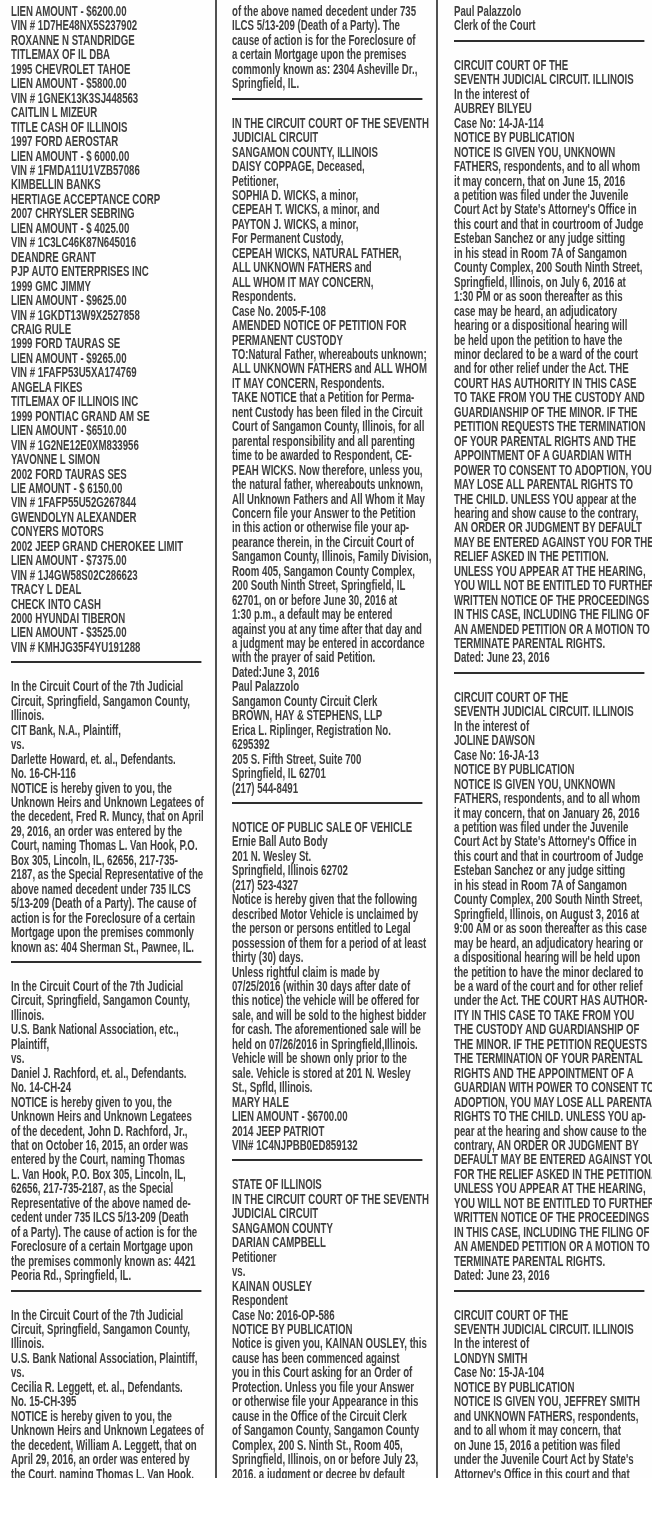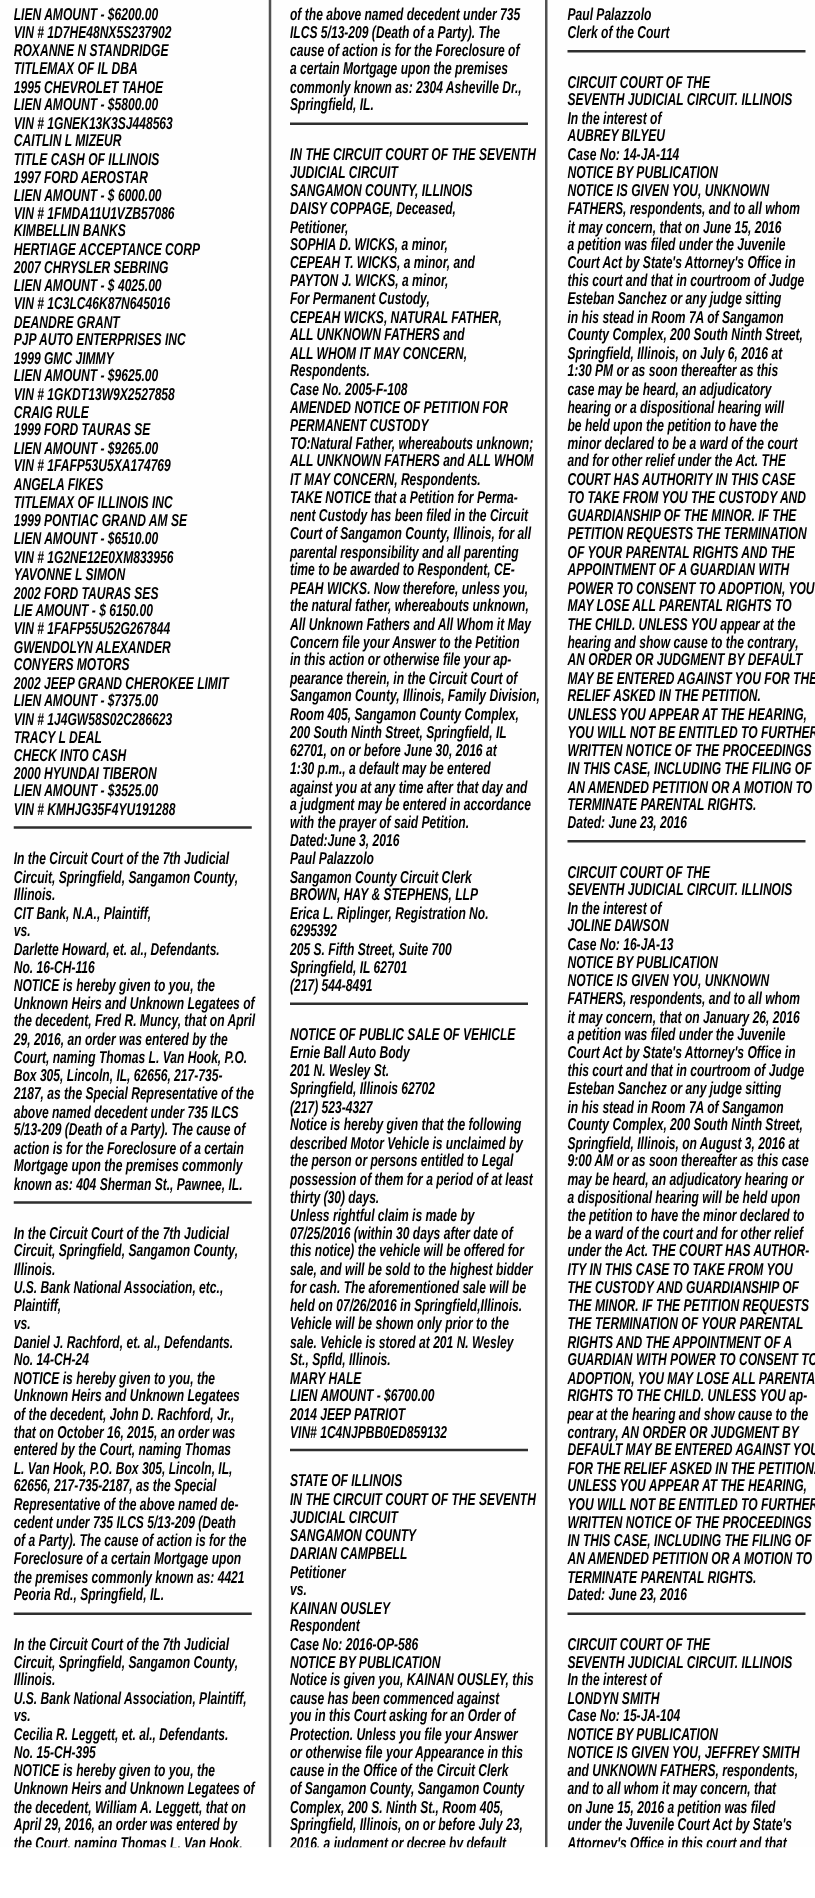--- a/index.html
+++ b/index.html
@@ -3,22 +3,21 @@
 <meta charset="utf-8">
 <style>
   html, body { margin: 0; padding: 0; background: #ffffff; }
   .page {
     position: relative;
     width: 652px;
     height: 1478px;
     background: #fefefe;
     overflow: hidden;
     font-family: "Liberation Sans", "DejaVu Sans", sans-serif;
-    color: #000000;
-    font-style: italic;
+    color: #404040;
   }
   .col {
     position: absolute;
     top: 5px;
     width: 300px;
     font-size: 13.8px;
     line-height: 14.45px;
     font-weight: 700;
     letter-spacing: 0;
     transform: scaleX(0.70);

